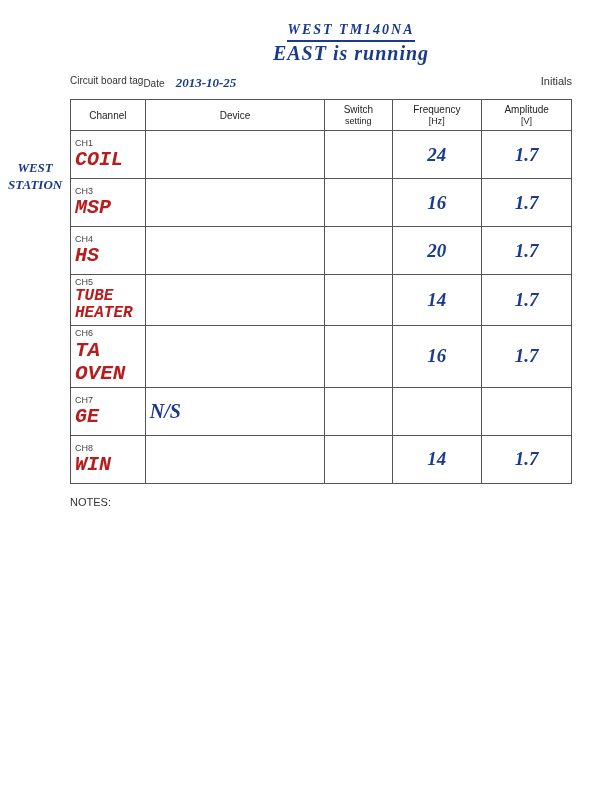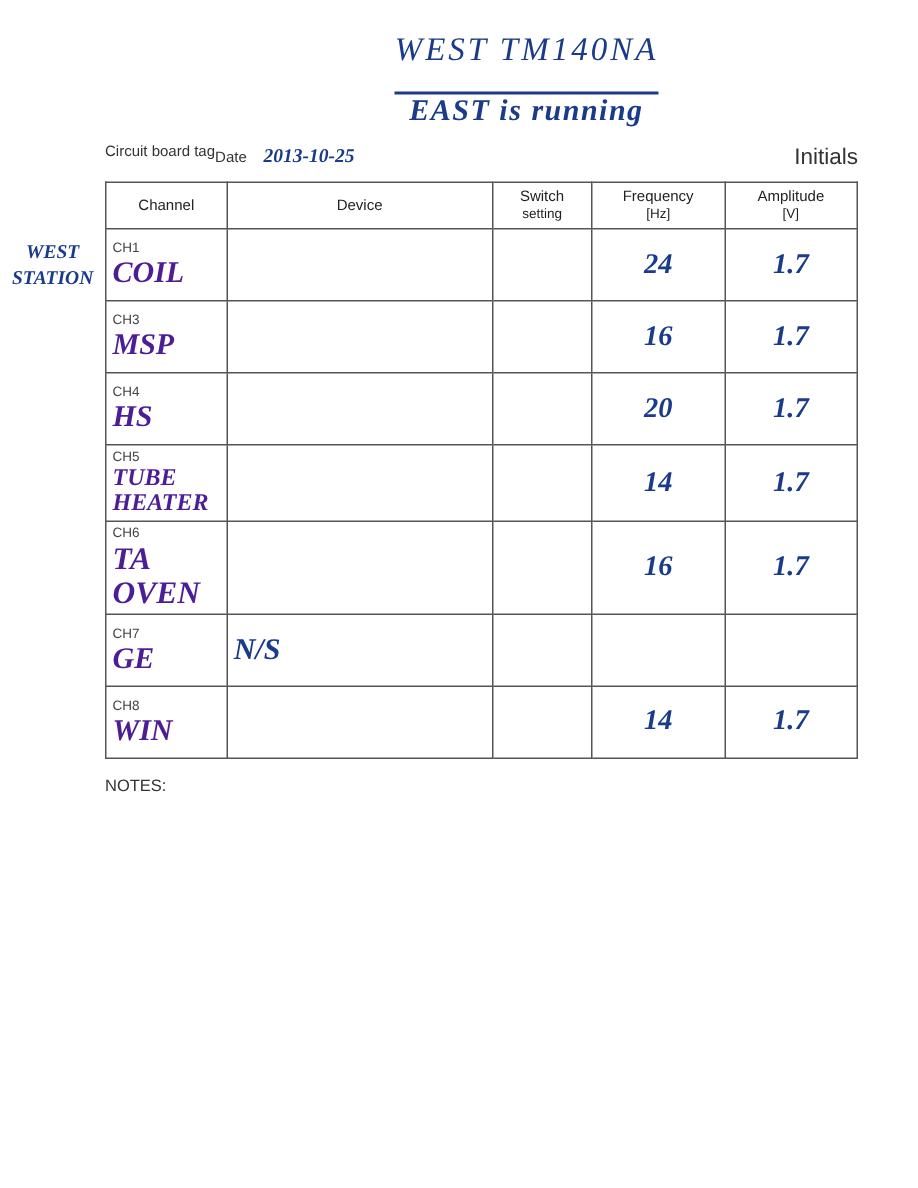--- a/index.html
+++ b/index.html
@@ -28,25 +28,25 @@
       left: 30px;
     }
 
     .handwritten {
       font-family: 'Segoe UI', cursive;
       color: #1a3a8a;
       font-style: italic;
     }
 
     .header-line1 {
-      font-size: 22px;
-      font-weight: normal;
+      font-size: 14px;
+      font-weight: bold;
       border-bottom: 2px solid #1a3a8a;
       display: inline-block;
-      padding-bottom: 15px;
+      padding-bottom: 2px;
       letter-spacing: 2px;
     }
 
     .header-line2 {
       font-size: 20px;
       font-weight: bold;
       letter-spacing: 1px;
     }
 
     .meta-row {
@@ -70,21 +70,21 @@
 
     .meta-value {
       font-size: 13px;
       color: #1a3a8a;
       font-family: 'Segoe UI', cursive;
       font-style: italic;
       font-weight: bold;
     }
 
     .meta-initials {
-      font-size: 15px;
+      font-size: 11px;
       color: #333;
     }
 
     
     .data-table {
       width: 100%;
       border-collapse: collapse;
       border: 1px solid #555;
       font-size: 11px;
     }
@@ -134,22 +134,22 @@
 
     .ch-label {
       font-size: 9px;
       color: #444;
       display: block;
       line-height: 1.2;
     }
 
     .ch-value {
       font-size: 20px;
-      color: #4c1d95;
-      font-family: Liberation Serif, serif;
+      color: #b91c1c;
+      font-family: Liberation Mono, monospace;
       font-style: italic;
       font-weight: bold;
       line-height: 1.1;
       display: block;
     }
 
     .cell-value {
       font-size: 19px;
       color: #1a3a8a;
       font-family: 'Segoe UI', cursive;

